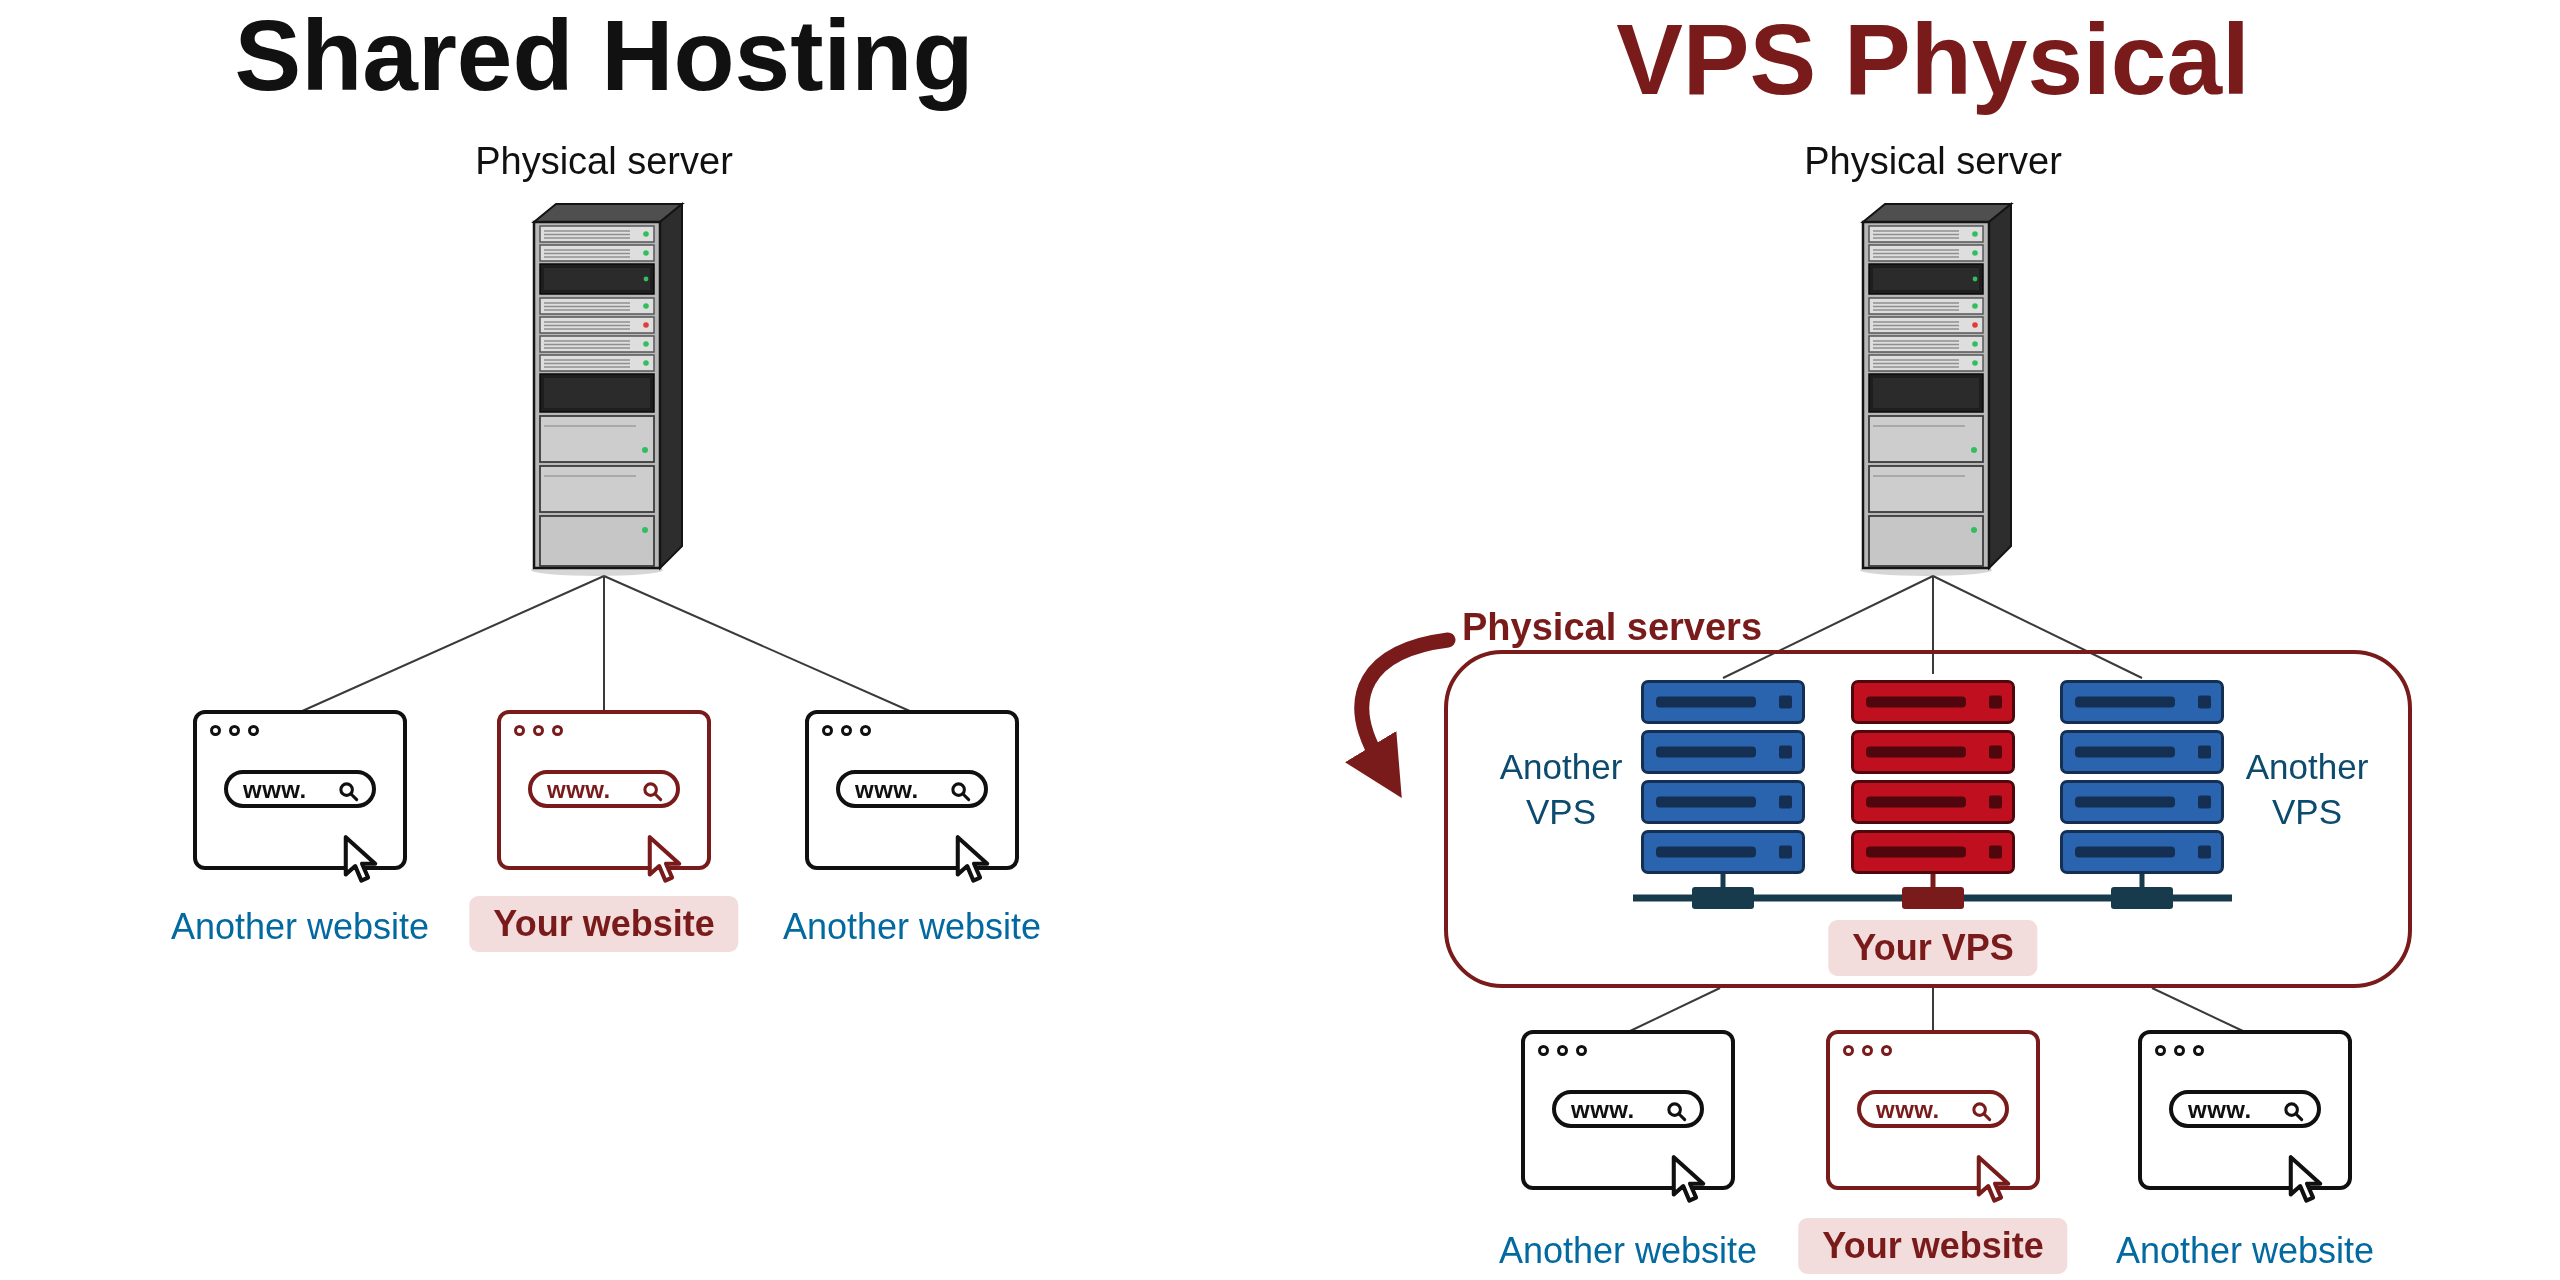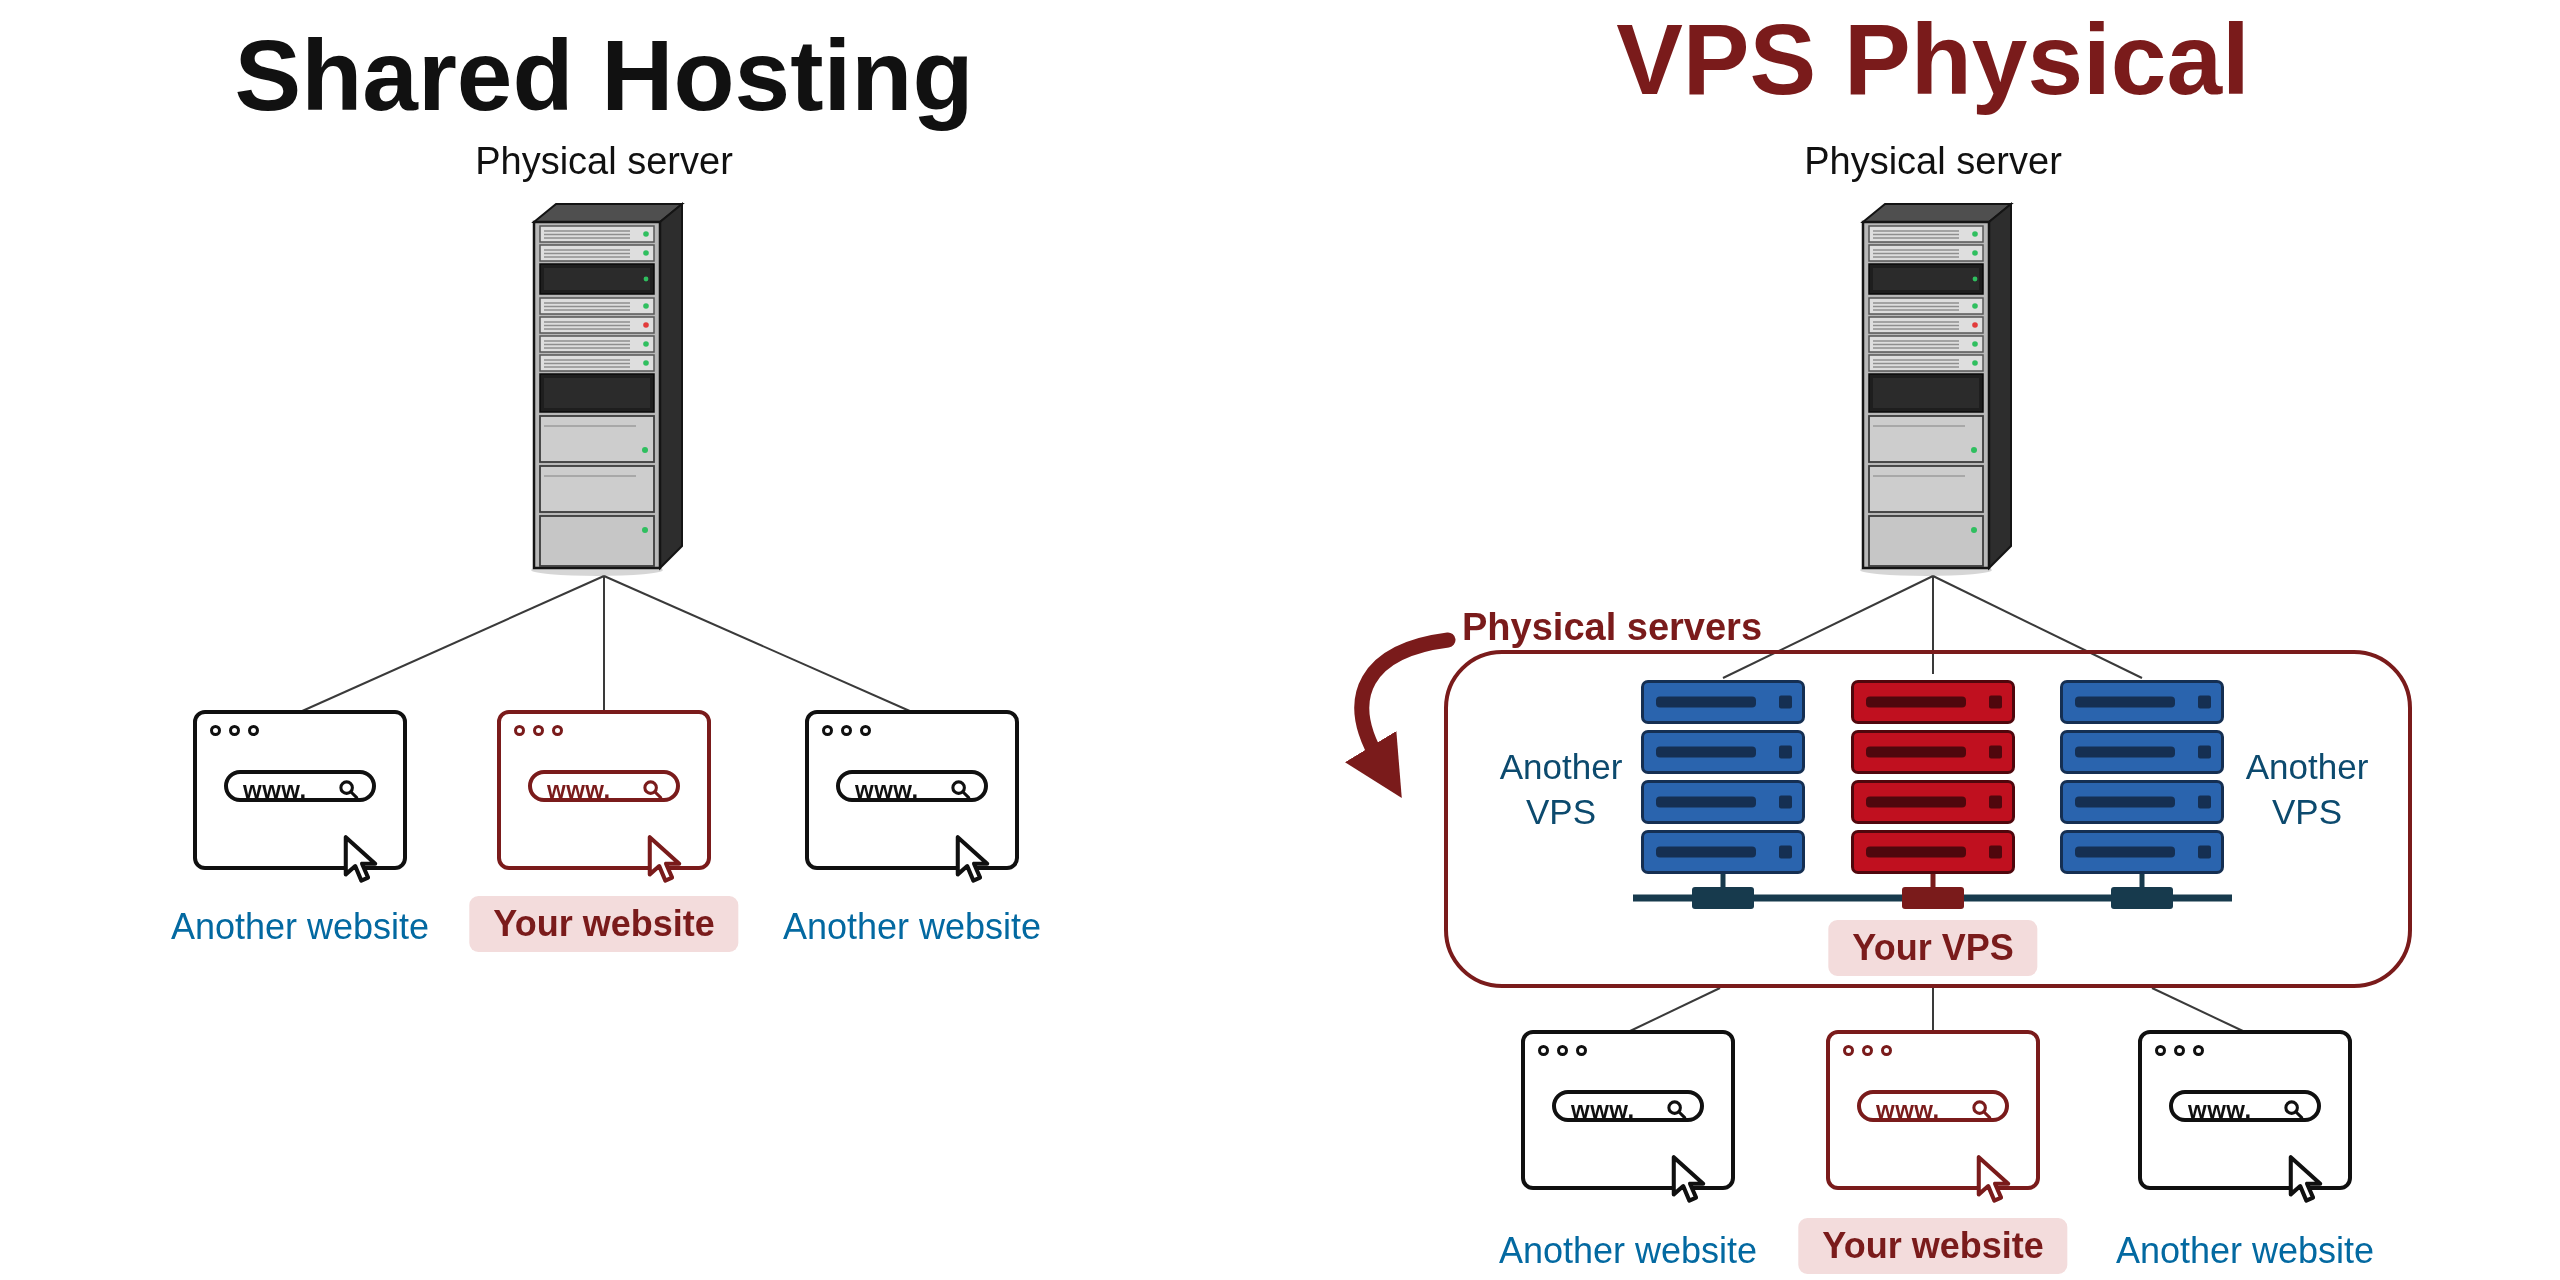--- a/index.html
+++ b/index.html
@@ -20,21 +20,21 @@
   .badge{position:absolute;background:var(--pink);color:var(--maroon);font-weight:700;font-size:36px;line-height:36px;padding:10px 24px;border-radius:9px;white-space:nowrap;}
   .vlabel{position:absolute;font-size:38px;font-weight:700;color:var(--maroon);white-space:nowrap;}
   .vps-note{position:absolute;font-size:35px;line-height:45px;color:#0c4a6e;text-align:center;}
   .vps-box{position:absolute;border:4px solid var(--maroon);border-radius:58px;background:transparent;}
 
   
   .browser{position:absolute;width:214px;height:160px;background:#fff;border:4px solid currentColor;border-radius:12px;color:#101010;}
   .browser.maroon{color:var(--maroon);}
   .dots{position:absolute;top:11px;left:13px;display:flex;gap:8px;}
   .dot{width:11px;height:11px;border:3px solid currentColor;border-radius:50%;}
-  .addr{position:absolute;top:56px;left:50%;transform:translateX(-50%);width:152px;height:32px;border:4px solid currentColor;border-radius:24px;display:flex;align-items:center;padding:8px 11px 0 15px;}
+  .addr{position:absolute;top:56px;left:50%;transform:translateX(-50%);width:152px;height:38px;border:4px solid currentColor;border-radius:24px;display:flex;align-items:flex-end;padding:8px 11px 0 15px;}
   .www{font-weight:700;font-size:24px;letter-spacing:.5px;color:currentColor;}
   .mag{margin-left:auto;flex:none;}
   .cursor{position:absolute;right:20px;top:120px;width:44px;height:52px;overflow:visible;}
   .cursor path{fill:#ffffff;stroke:currentColor;stroke-width:2.4;stroke-linejoin:round;}
 
   
   .stack{position:absolute;width:164px;display:flex;flex-direction:column;gap:6px;}
   .unit{height:44px;border-radius:7px;position:relative;border:3px solid transparent;}
   .stack.blue .unit{background:var(--blue);border-color:var(--blue-dark);}
   .stack.red  .unit{background:var(--red); border-color:var(--red-dark);}
@@ -131,21 +131,21 @@
       <line x1="1933" y1="868" x2="1933" y2="892" stroke="#7a1b1b" stroke-width="5"></line>
       <line x1="2142" y1="868" x2="2142" y2="892" stroke="#173a4d" stroke-width="5"></line>
       <rect x="1692" y="887" width="62" height="22" rx="3" fill="#173a4d"></rect>
       <rect x="1902" y="887" width="62" height="22" rx="3" fill="#7a1b1b"></rect>
       <rect x="2111" y="887" width="62" height="22" rx="3" fill="#173a4d"></rect>
     </g>
     <path d="M1448 640 C1368 650 1340 696 1380 762" fill="none" stroke="#7a1b1b" stroke-width="15" stroke-linecap="round" marker-end="url(#ah)"></path>
   </svg>
 
   <section>
-    <div class="title cx" style="left:604px;top:20px">Shared Hosting</div>
+    <div class="title cx" style="left:604px;top:0">Shared Hosting</div>
     <div class="subtitle cx" style="left:604px;top:140px">Physical server</div>
 
     <svg class="tower" style="left:520px;top:198px" width="168" height="380">
         <use href="#sym-tower"></use>
       </svg>
 
     <div class="browser" style="left:193px;top:710px">
       <div class="dots">
           <span class="dot"></span>
           <span class="dot"></span>

